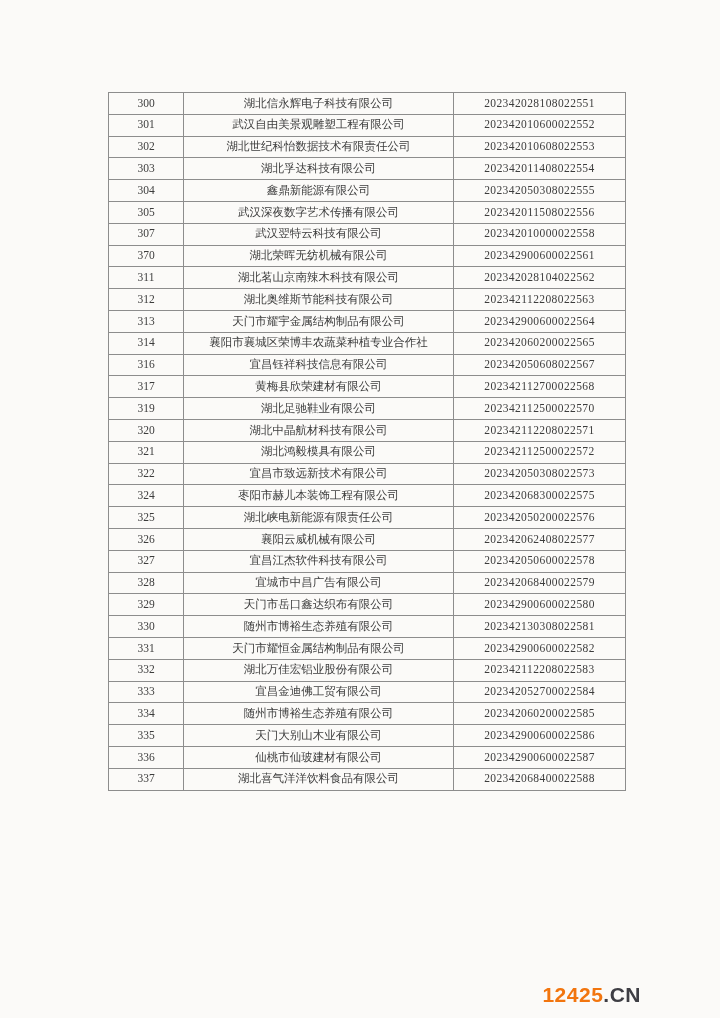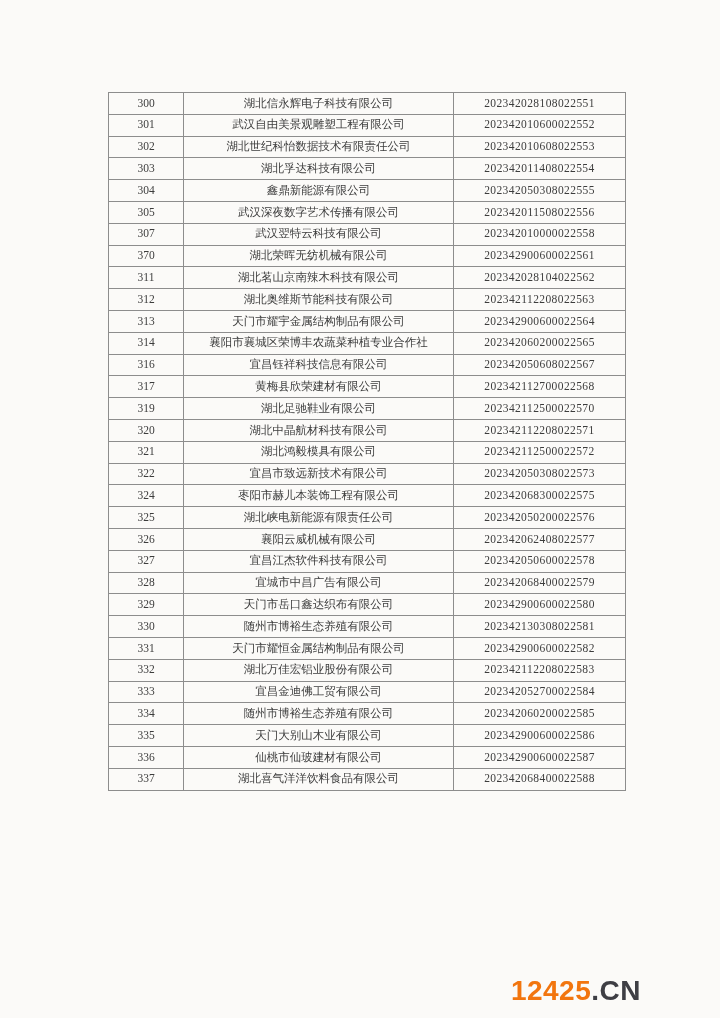--- a/index.html
+++ b/index.html
@@ -38,21 +38,21 @@
   }
   td.code-cell {
     letter-spacing: 0.4px;
   }
   .watermark {
     position: absolute;
     right: 11px;
     bottom: 11px;
     font-family: "Liberation Sans", "DejaVu Sans", sans-serif;
     font-weight: bold;
-    font-size: 28px;
+    font-size: 21px;
     letter-spacing: 0.5px;
     user-select: none;
   }
 </style>
 </head>
 <body>
 
 <div class="page">
 
   <table class="company-table">

